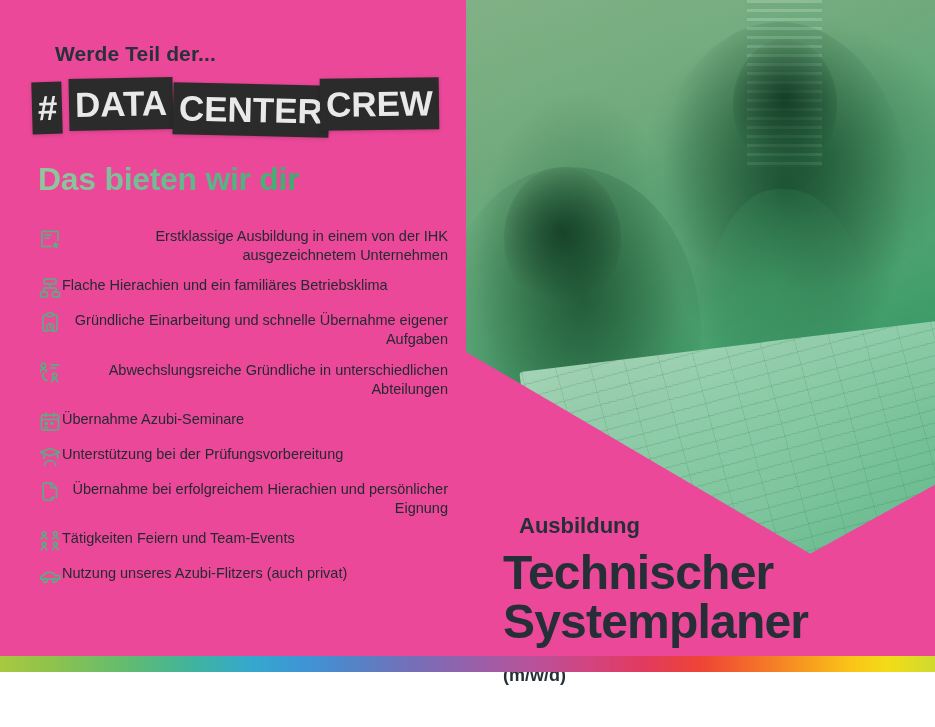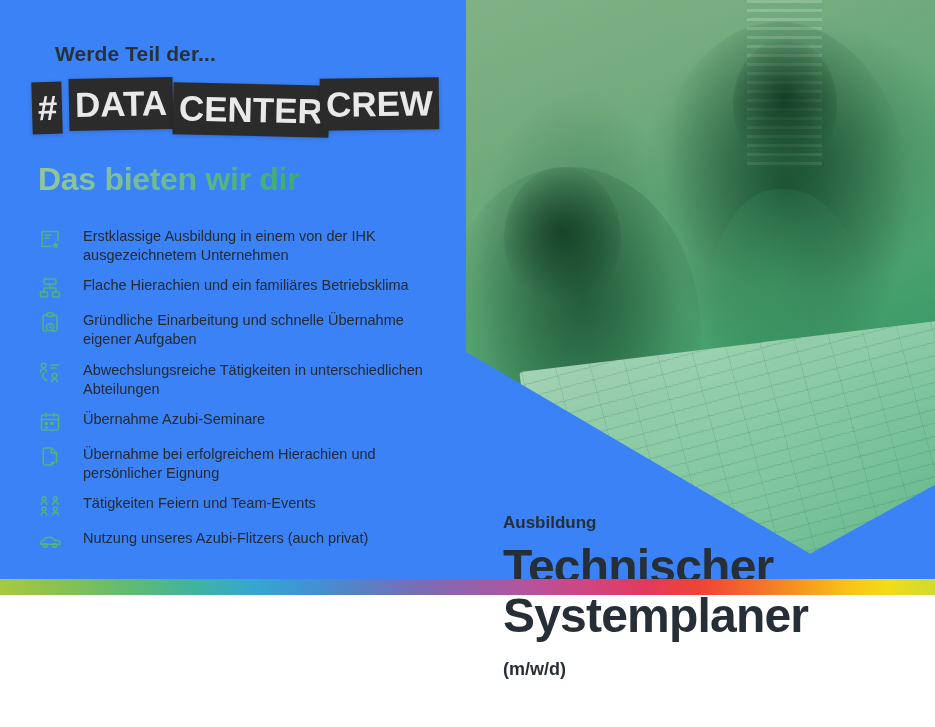--- a/index.html
+++ b/index.html
@@ -2,21 +2,21 @@
 <html><head>
 <meta charset="utf-8">
 <style>
   * { box-sizing: border-box; margin: 0; padding: 0; }
   html, body {
     width: 935px; height: 727px;
     background: #ffffff;
     font-family: "Liberation Sans", sans-serif;
     overflow: hidden;
   }
-  .page { position: relative; width: 935px; height: 595px; background:#3b82f6; }
+  .page { position: relative; width: 935px; height: 672px; background:#ec4899; }
 
   
   .photo-panel{
     position:absolute; left:466px; top:0; width:469px; height:556px;
     overflow:hidden;
     clip-path: polygon(0 0, 100% 0, 100% 87.2%, 73.4% 99.6%, 0 63.3%);
   }
   .photo-base{
     position:absolute; inset:0;
     background:
@@ -73,31 +73,31 @@
 
   .section-title{
     position:absolute; left:38px; top:161px;
     font-size:32px; font-weight:bold; letter-spacing:-.3px;
     background: linear-gradient(95deg,#93c79d 0%, #7cc098 32%, #5cb788 62%, #3aad6e 100%);
     -webkit-background-clip:text; background-clip:text;
     -webkit-text-fill-color:transparent; color:#5cb788;
   }
 
   .benefits{ position:absolute; left:38px; top:226px; width:410px; }
-  .benefit{ display:flex; align-items:flex-start; gap:21px; margin-bottom:10px; }
+  .benefit{ display:flex; align-items:flex-start; gap:0; margin-bottom:10px;text-align:right; }
   .benefit .ico{ flex:0 0 24px; width:24px; height:24px; margin-top:1px; color:#4fb57f; }
   .benefit .ico svg{ display:block; width:24px; height:24px; }
   .benefit .txt{
     font-size:14.5px; line-height:1.32; color:#232a31; font-weight:500;
     padding-top:1px;
   }
 
   
   .job-block{ position:absolute; left:503px; top:513px; width:420px; }
-  .job-pre{ font-size:17px; font-weight:bold; color:#262f38; margin-bottom:10px; }
+  .job-pre{ font-size:22px; font-weight:bold; color:#262f38; margin-bottom:10px;margin-left:16px; }
   .job-title{
     font-size:48px; font-weight:bold; color:#262f38;
     line-height:1.02; letter-spacing:-.8px;
   }
   .job-suffix{ font-size:18px; font-weight:bold; color:#262f38; margin-top:18px; }
 
   
   .rainbow{
     position:absolute; left:0; bottom:0; width:935px; height:16px;
     background: linear-gradient(90deg,
@@ -181,36 +181,46 @@
       <span class="ico">
         <svg viewBox="0 0 24 24" fill="none" stroke="currentColor" stroke-width="1.5" stroke-linecap="round" stroke-linejoin="round">
           <circle cx="5.5" cy="4.5" r="2.2"></circle>
             <path d="M2.6 11c0-1.9 1.3-3 2.9-3s2.9 1.1 2.9 3"></path>
           <path d="M13 4h8M13 7h5"></path>
           <circle cx="16.5" cy="14.5" r="2.2"></circle>
             <path d="M13.6 21c0-1.9 1.3-3 2.9-3s2.9 1.1 2.9 3"></path>
           <path d="M6 12c-2 2-2 6 3 7.5"></path>
         </svg>
       </span>
-      <span class="txt">Abwechslungsreiche Tätigkeiten in unterschiedlichen Abteilungen</span>
+      <span class="txt">Abwechslungsreiche Gründliche in unterschiedlichen Abteilungen</span>
     </div>
 
     <div class="benefit">
       <span class="ico">
         <svg viewBox="0 0 24 24" fill="none" stroke="currentColor" stroke-width="1.5" stroke-linecap="round" stroke-linejoin="round">
           <rect x="3.5" y="5" width="17" height="15" rx="1.6"></rect>
           <path d="M3.5 9.5h17M8 3v3.5M16 3v3.5"></path>
           <rect x="6.5" y="12" width="3.4" height="3" rx=".4" fill="currentColor" stroke="none"></rect>
           <rect x="12.2" y="12" width="3.4" height="3" rx=".4" fill="currentColor" stroke="none"></rect>
           <rect x="6.5" y="16.4" width="3.4" height="2.2" rx=".4" fill="currentColor" stroke="none"></rect>
         </svg>
       </span>
       <span class="txt">Übernahme Azubi-Seminare</span>
     </div>
 
+    <div class="benefit">
+      <span class="ico">
+        <svg viewBox="0 0 24 24" fill="none" stroke="currentColor" stroke-width="1.5" stroke-linecap="round" stroke-linejoin="round">
+          <path d="M2.5 7.2L12 3.4l9.5 3.8L12 11z"></path>
+          <path d="M6 9.2v4.4M19.6 8.2v5"></path>
+          <path d="M6.5 20.6c0-3 2.5-5 5.5-5s5.5 2 5.5 5"></path>
+        </svg>
+      </span>
+      <span class="txt">Unterstützung bei der Prüfungsvorbereitung</span>
+    </div>
 
     <div class="benefit">
       <span class="ico">
         <svg viewBox="0 0 24 24" fill="none" stroke="currentColor" stroke-width="1.5" stroke-linecap="round" stroke-linejoin="round">
           <path d="M13.5 3H7a1.8 1.8 0 00-1.8 1.8v10"></path>
           <path d="M13.5 3l5 5v9.5"></path>
             <path d="M13.2 3.3V8h5"></path>
           <path d="M5.2 14.8v3.4a1.8 1.8 0 001.8 1.8h6.6l2.4-2.4"></path>
           <path d="M13.6 20v-2.4h2.4"></path>
         </svg>

